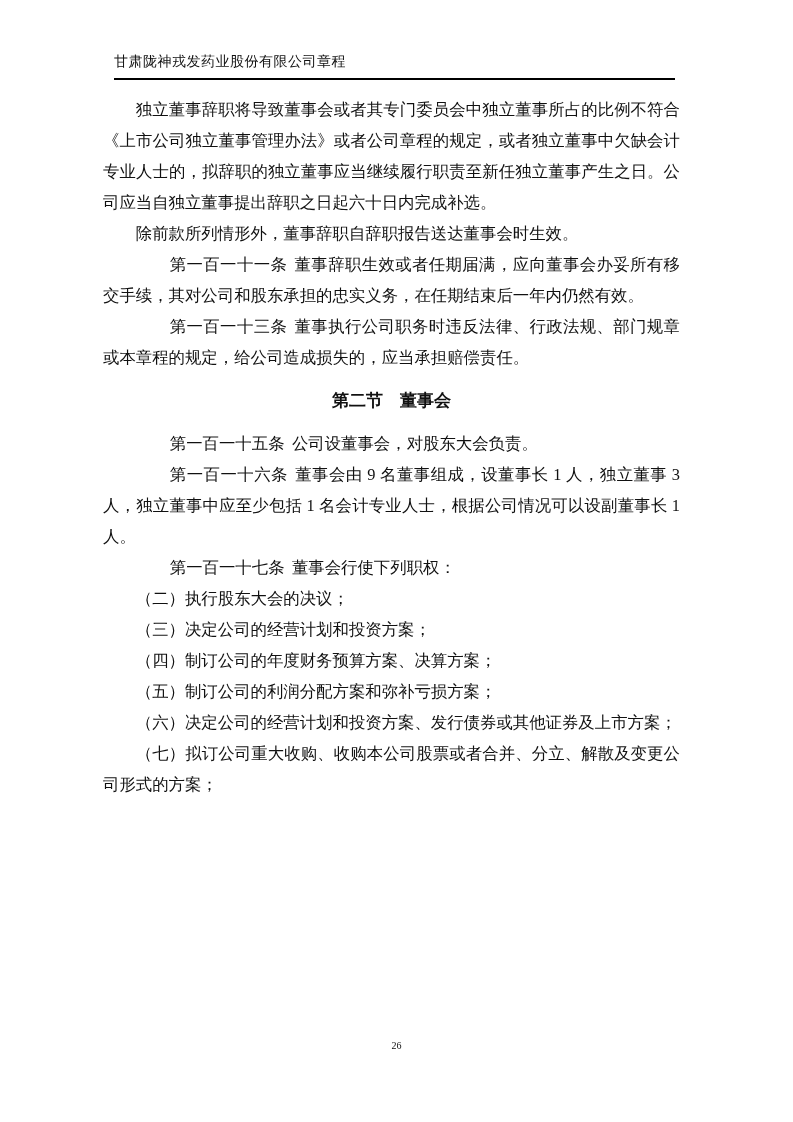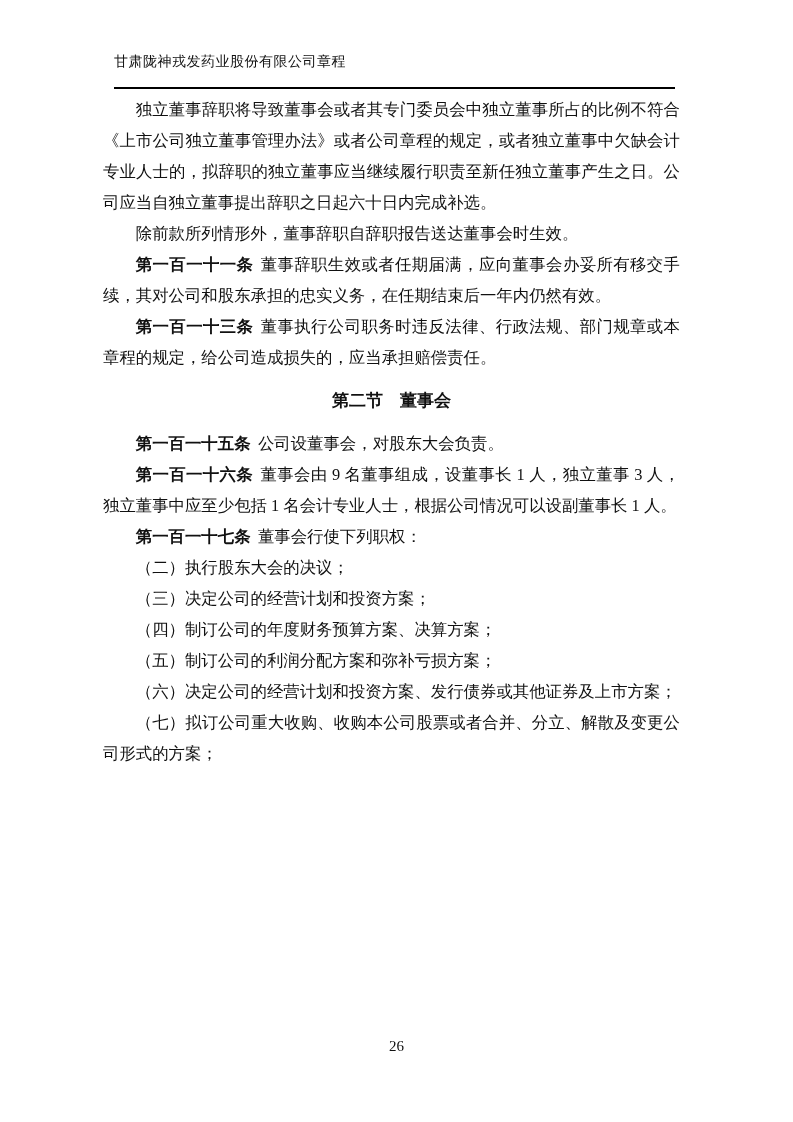--- a/index.html
+++ b/index.html
@@ -16,56 +16,57 @@
     font-family: "Liberation Serif", "DejaVu Serif", serif;
     overflow: hidden;
   }
   .doc-header {
     position: absolute;
     left: 114px;
     top: 52px;
     width: 561px;
     font-size: 14px;
     line-height: 19px;
-    padding-bottom: 16px;
+    padding-bottom: 7px;
     border-bottom: 2px solid #000000;
     letter-spacing: 0.5px;
   }
   .doc-body {
     position: absolute;
     left: 103px;
     top: 94px;
     width: 577px;
     font-size: 16.4px;
     line-height: 31px;
     text-align: justify;
   }
   .para {
     margin: 0;
     text-indent: 2em;
   }
   .art-num {
-    font-weight: 700;
+    font-weight: 400;
     margin-right: 0.45em;
+    margin-left: 34px;
   }
   .section-heading {
     margin: 12px 0 12px 0;
     text-indent: 0;
     text-align: center;
     font-size: 17px;
     font-weight: 700;
     line-height: 31px;
   }
   .page-number {
     position: absolute;
     top: 1038px;
     left: 0;
     width: 793px;
     text-align: center;
-    font-size: 15px;
+    font-size: 10px;
     line-height: 16px;
   }
 </style>
 </head>
 <body>
 
 <div class="page">
 
   <header class="doc-header">
     <span>甘肃陇神戎发药业股份有限公司章程</span>

